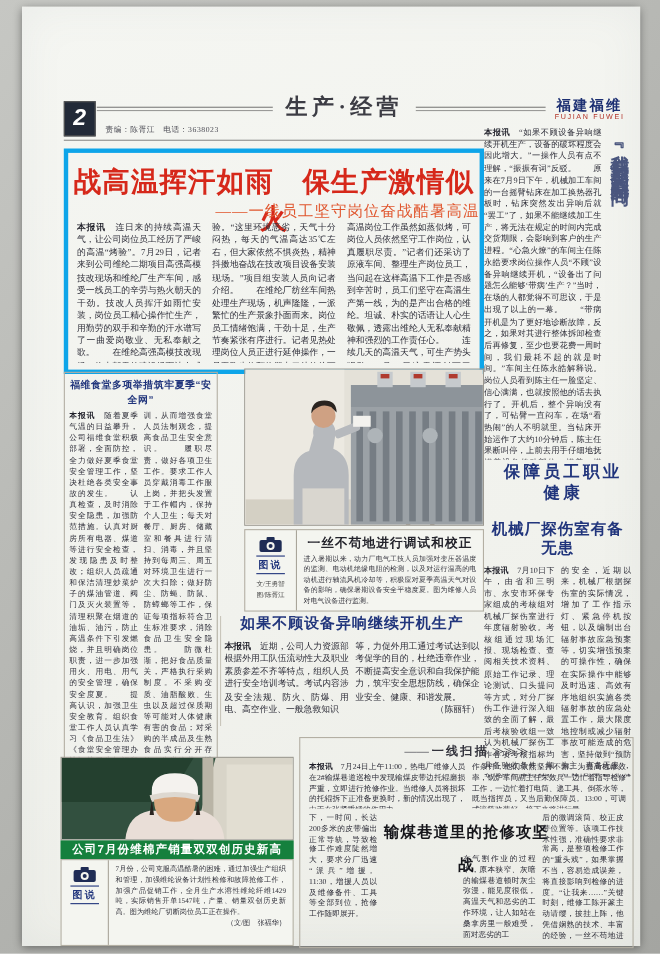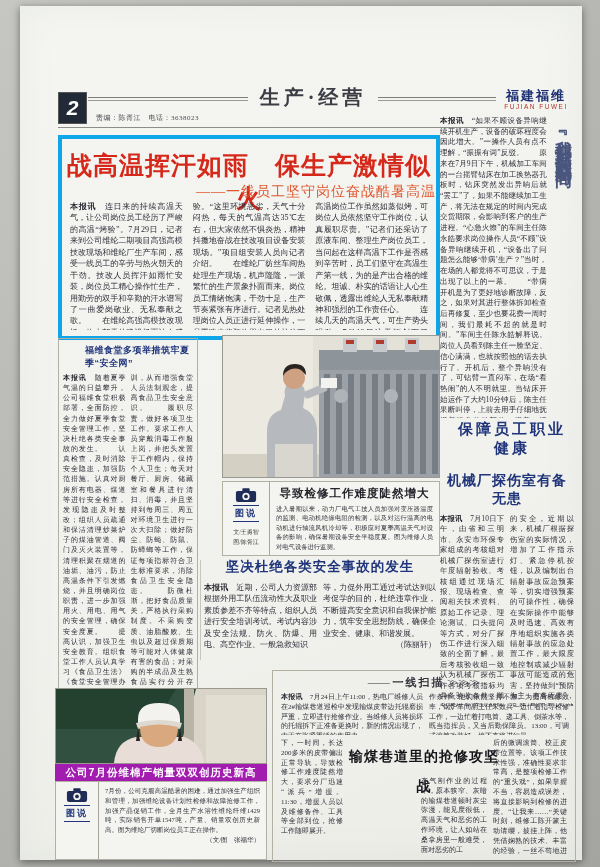--- a/index.html
+++ b/index.html
@@ -48,43 +48,43 @@
   
   .health{left:440px;top:420px;width:134px;height:244px;}
   .h-blue1{font:bold 15px "Liberation Sans",sans-serif;color:#21357c;text-align:center;
     letter-spacing:3px;padding-left:10px;}
   .h-blue2{font:bold 14px "Liberation Sans",sans-serif;color:#21357c;text-align:center;
     letter-spacing:1px;margin-top:14px;}
   .two-cols{display:flex;gap:6px;margin-top:6px;}
   .two-cols .txt{flex:1;font-size:7.3px;height:192px;}
   
   .canteen{left:58px;top:338px;width:138px;height:350px;border:1px solid #b3afa3;}
-  .c-title{font:bold 9px "Liberation Sans",sans-serif;color:#21357c;text-align:left;
-    padding:5px 2px 3px;letter-spacing:.5px;margin-left:24px;}
+  .c-title{font:bold 9px "Liberation Sans",sans-serif;color:#21357c;text-align:center;
+    padding:5px 2px 3px;letter-spacing:.5px;}
   .c-cols{display:flex;gap:5px;padding:0 4px;}
   .c-cols .txt{flex:1;font-size:7px;line-height:1.45;height:322px;}
   
   .photo{border:1px solid #9b9890;box-sizing:border-box;}
   .cap{border:1px solid #b3afa3;display:flex;background:#f4f5f0;box-sizing:border-box;}
   .cap-left{width:46px;display:flex;flex-direction:column;align-items:center;
     border-right:1px solid #a9a59a;padding-top:6px;gap:2px;}
   .cap-label{font:bold 9px "Liberation Sans",sans-serif;color:#21357c;letter-spacing:2px;
     border-top:1px solid #21357c;border-bottom:1px solid #21357c;padding:1px 2px;}
   .cap-credit{font-size:6px;color:#444;white-space:pre-line;text-align:center;margin-top:4px;line-height:1.6;}
   .cap-right{flex:1;padding:4px 6px;overflow:hidden;}
   .cap-title{font:bold 11.5px "Liberation Sans",sans-serif;color:#23232b;text-align:center;
     letter-spacing:1px;margin-bottom:3px;}
   .cap-text{font-size:6.3px;line-height:1.5;text-align:justify;color:#33333c;}
   
   .training{left:204px;top:558px;width:232px;height:104px;}
   .t-title{font:bold 13.5px "Liberation Sans",sans-serif;color:#21357c;text-align:center;
     letter-spacing:1px;}
   .training .two-cols .txt{height:78px;font-size:8px;}
   
-  .banner{left:55px;top:764px;width:212px;height:17px;background:#a21caf;color:#fff;
+  .banner{left:55px;top:764px;width:212px;height:17px;background:#15803d;color:#fff;
     font:bold 10.5px "Liberation Sans",sans-serif;text-align:center;line-height:17px;
     letter-spacing:1px;}
   
   .scan{left:272px;top:670px;width:302px;height:190px;border:1px solid #b3afa3;}
   .scan-hd{position:absolute;left:0;top:4px;width:100%;text-align:center;font-size:11px;
     color:#33333c;}
   .scan-hd b{font-family:"Liberation Sans",sans-serif;letter-spacing:2px;}
   .scan .txt{position:absolute;font-size:7px;line-height:1.4;}
   .scan-headline{position:absolute;left:74px;top:70px;width:154px;height:30px;
     font:bold 14px "Liberation Sans",sans-serif;color:#15151a;text-align:center;
@@ -191,28 +191,28 @@
       <rect x="8" y="0" width="8" height="4" rx="1" fill="#1f2c55"></rect>
       <rect x="1" y="3" width="22" height="12" rx="2" fill="#1f2c55"></rect>
       <circle cx="12" cy="9" r="4" fill="#f4f5f0"></circle>
         <circle cx="12" cy="9" r="2" fill="#1f2c55"></circle>
     </svg>
     <div class="cap-label">图说</div>
     <div class="cap-credit">文/王勇智
 图/陈胥江</div>
   </div>
   <div class="cap-right">
-    <div class="cap-title">导致检修工作难度陡然增大</div>
+    <div class="cap-title">一丝不苟地进行调试和校正</div>
     <div class="cap-text">进入暑期以来，动力厂电气工技人员加强对变压器温度的监测、电动机绝缘电阻的检测，以及对运行温高的电动机进行轴流风机冷却等，积极应对夏季高温天气对设备的影响，确保暑期设备安全平稳度夏。图为维修人员对电气设备进行监测。</div>
   </div>
 </div>
 
 <div class="abs vrule" style="left:200px;top:560px;height:100px;"></div>
 <div class="abs training">
-  <div class="t-title">坚决杜绝各类安全事故的发生</div>
+  <div class="t-title">如果不顾设备异响继续开机生产</div>
   <div class="two-cols">
     <div class="txt"><b class="lead">本报讯</b><span>　近期，公司人力资源部根据外用工队伍流动性大及职业素质参差不齐等特点，组织人员进行安全培训考试。考试内容涉及安全法规、防火、防爆、用电、高空作业、一般急救知识</span></div>
     <div class="txt"><span>等，力促外用工通过考试达到以考促学的目的，杜绝违章作业，不断提高安全意识和自我保护能力，筑牢安全思想防线，确保企业安全、健康、和谐发展。</span><span class="byline">（陈丽轩）</span></div>
   </div>
 </div>
 
 <div class="abs photo" style="left:55px;top:688px;width:212px;height:76px;">
   <svg width="210" height="74" viewBox="0 0 210 74">
     <rect width="210" height="74" fill="#d8d4c8"></rect>
     <path d="M0 0 H140 L120 74 H0 Z" fill="#32503f"></path>

